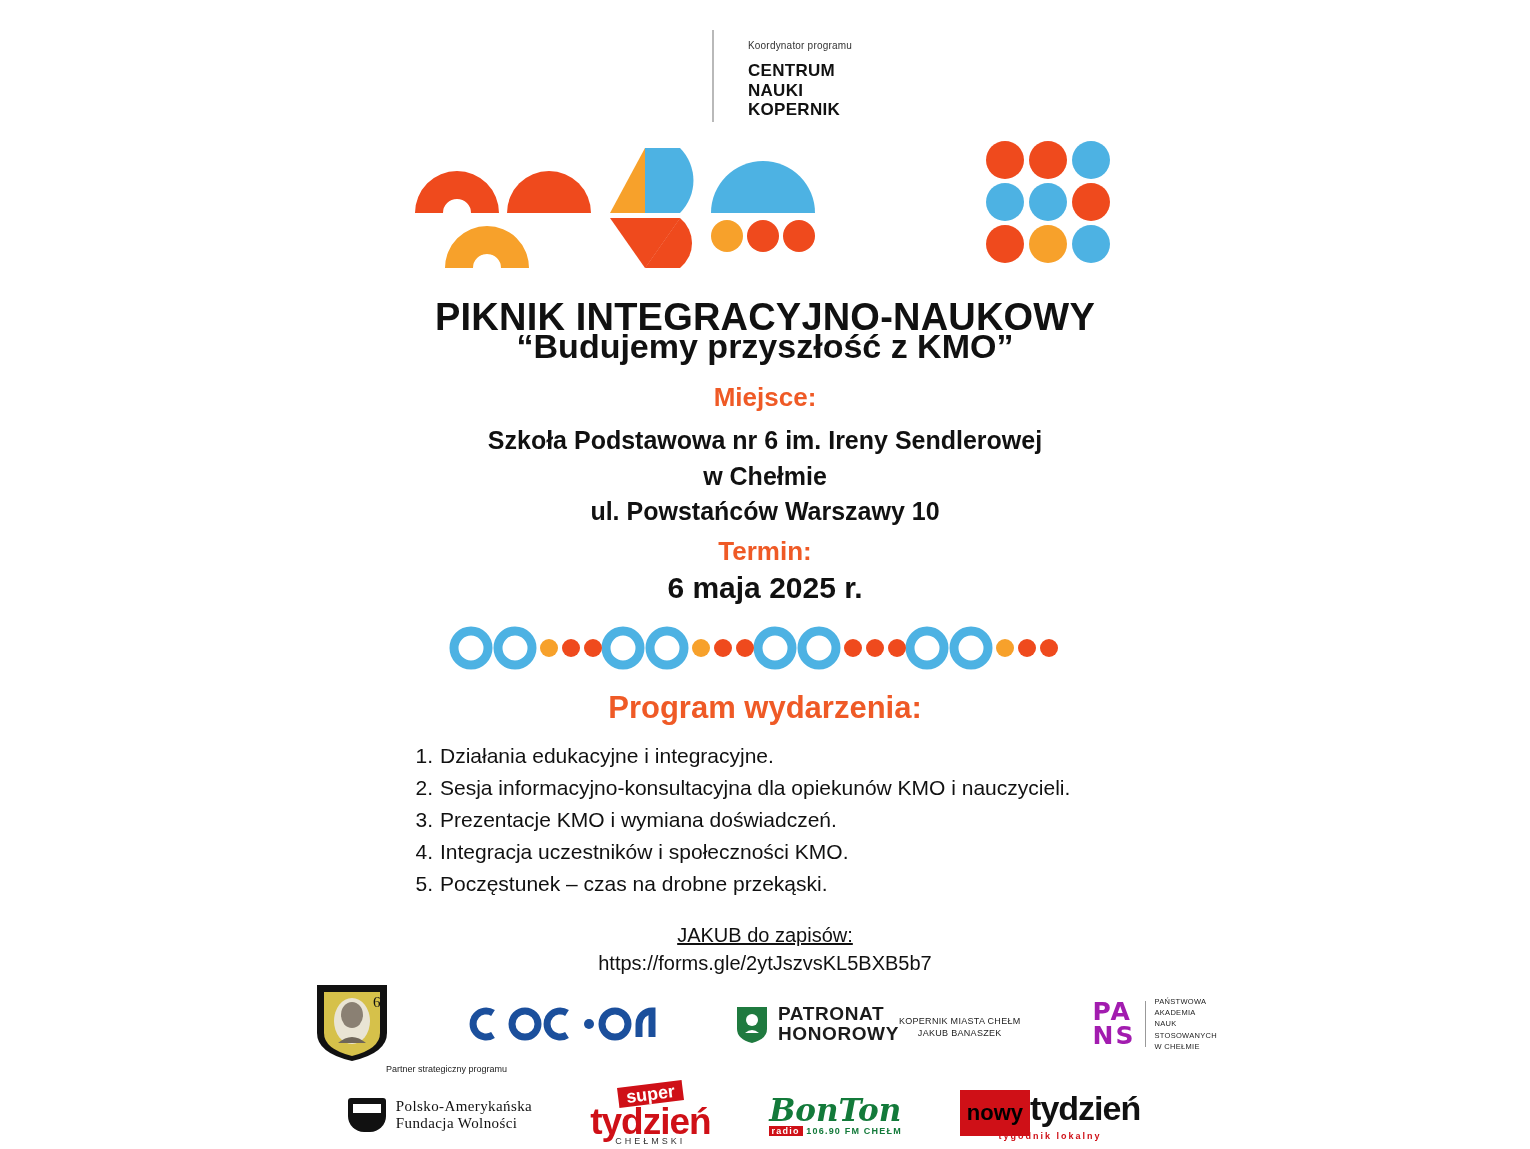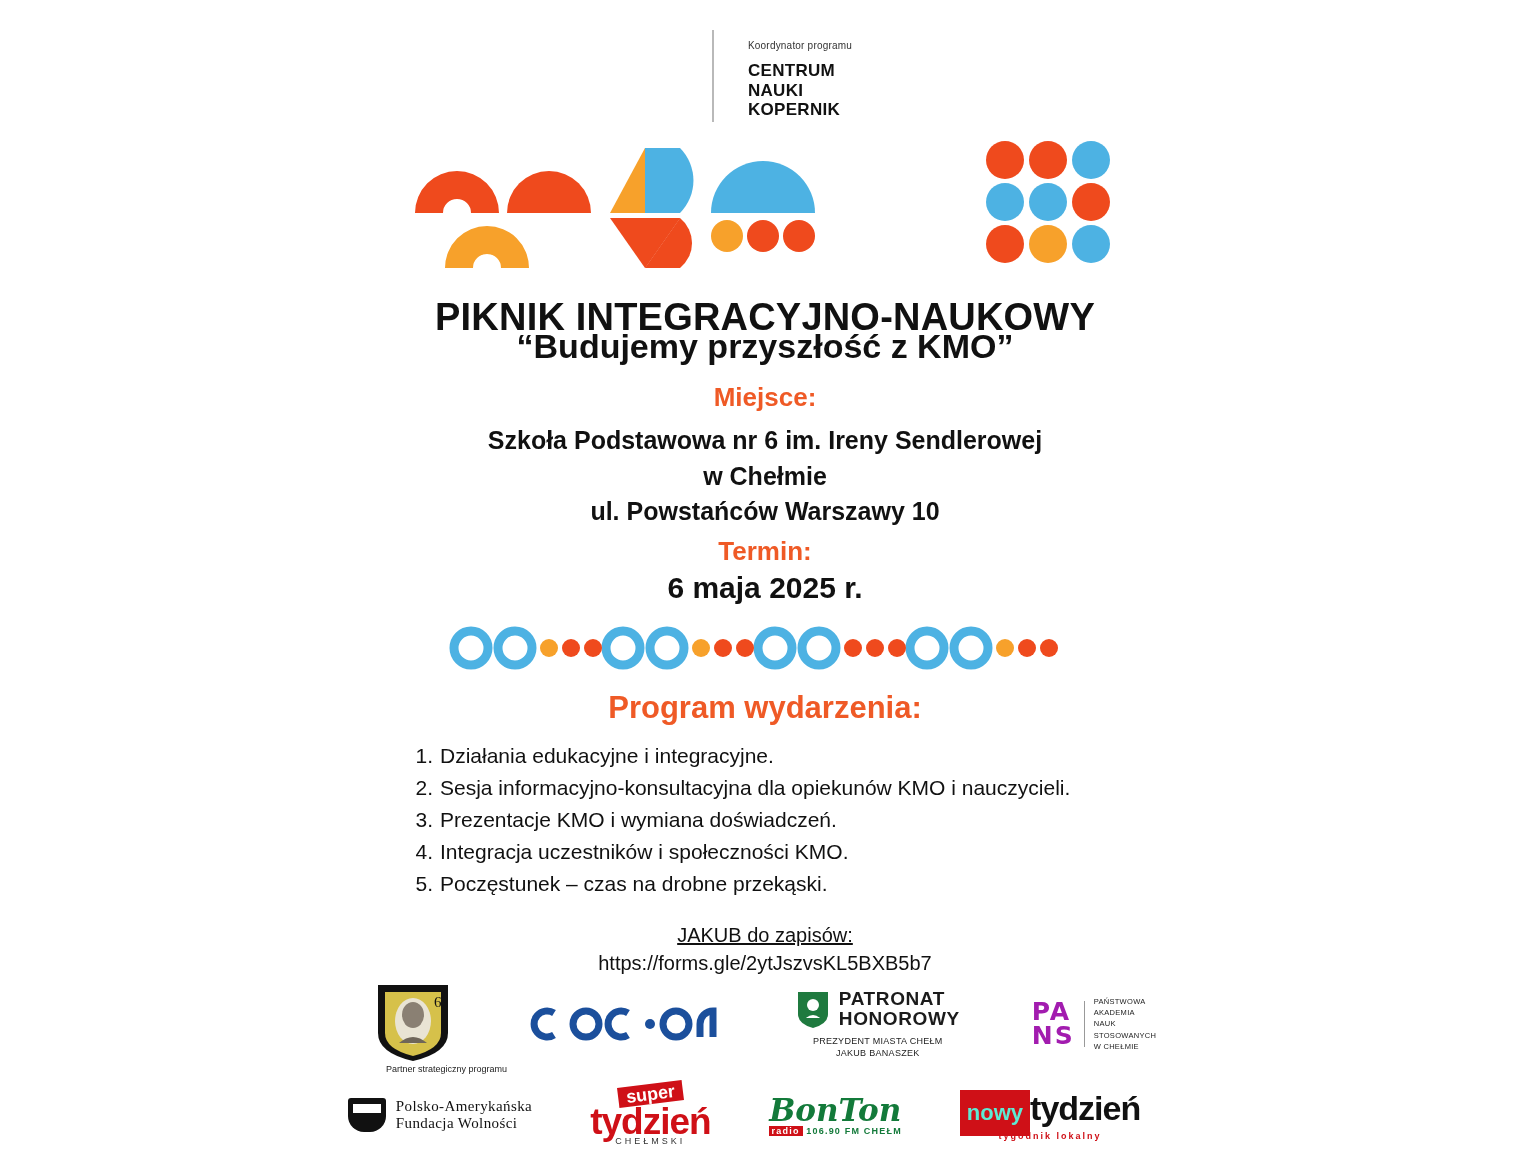--- a/index.html
+++ b/index.html
@@ -222,21 +222,21 @@
 
   
   .shield {
     width: 78px; height: 84px;
     position: relative;
   }
   .shield-cap { font-size: 7px; color: #222; margin-top: 3px; letter-spacing: .2px;}
 
   
   .patronat {
-    display: flex; flex-direction: column; align-items: center;
+    display: flex; flex-direction: row; align-items: center;
   }
   .patronat-top { display: flex; align-items: center; gap: 9px; }
   .patronat-text {
     font-weight: bold;
     font-size: 19px;
     line-height: 1.05;
     color: #1b1b1b;
     letter-spacing: .6px;
     text-align: left;
     white-space: pre-line;
@@ -339,21 +339,21 @@
     color: #137a3a;
     letter-spacing: 1.2px;
     font-weight: bold;
   }
   .bonton .b2 i { background:#cf1017; color:#fff; font-style: normal; padding: 0 3px; }
 
   
   .nt { line-height: 1; text-align:center; }
   .nt .n1 {
     display:inline-block;
-    background:#cf1017; color:#5eead4;
+    background:#cf1017; color:#000000;
     font-weight:bold; font-size:22px;
     padding: 12px 7px;
   }
   .nt .n2 { font-weight: bold; font-size: 34px; color:#111; letter-spacing:-1px;}
   .nt .n3 { font-size: 9px; color:#cf1017; letter-spacing: 2px; font-weight: bold; margin-top:-4px;}
 </style>
 </head>
 <body>
 
 <div class="poster">
@@ -504,21 +504,21 @@
     <div class="patronat">
       <div class="patronat-top">
         <svg width="34" height="38" viewBox="0 0 34 38" xmlns="http://www.w3.org/2000/svg">
           <path d="M2 2 h30 v22 q0 10 -15 14 q-15 -4 -15 -14 z" fill="#1f7a3f"></path>
           <circle cx="17" cy="15" r="6" fill="#fff"></circle>
           <path d="M10 28 q7 -6 14 0 z" fill="#fff"></path>
         </svg>
         <div class="patronat-text">PATRONAT
 HONOROWY</div>
       </div>
-      <div class="patronat-sub">PREZYDENT MIASTA CHEŁM
+      <div class="patronat-sub">KOPERNIK MIASTA CHEŁM
 JAKUB BANASZEK</div>
     </div>
 
     <div class="pans">
       <div class="pans-mark" style="white-space:pre-line">PA
 NS</div>
       <div class="pans-rule"></div>
       <div class="pans-text">PAŃSTWOWA
 AKADEMIA
 NAUK

